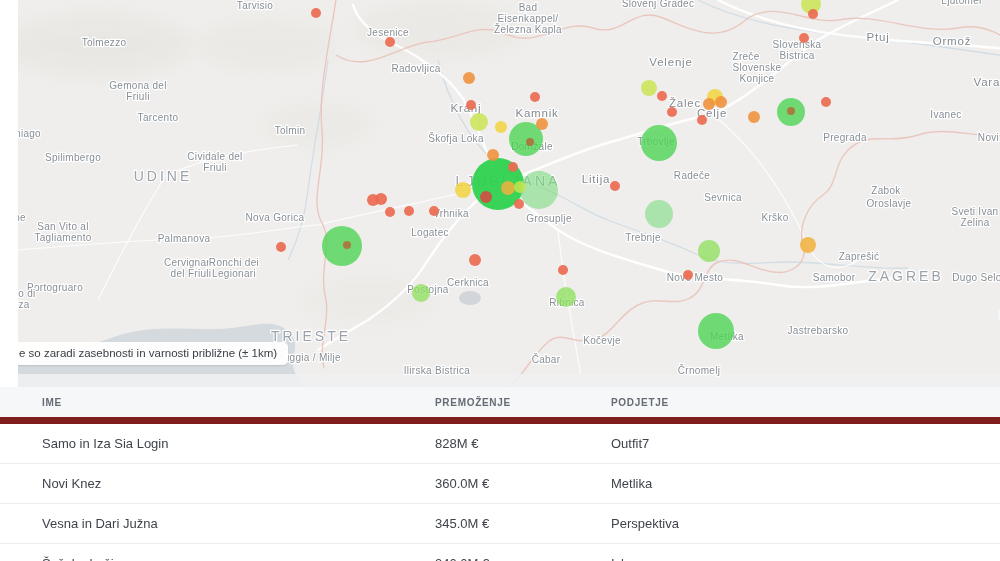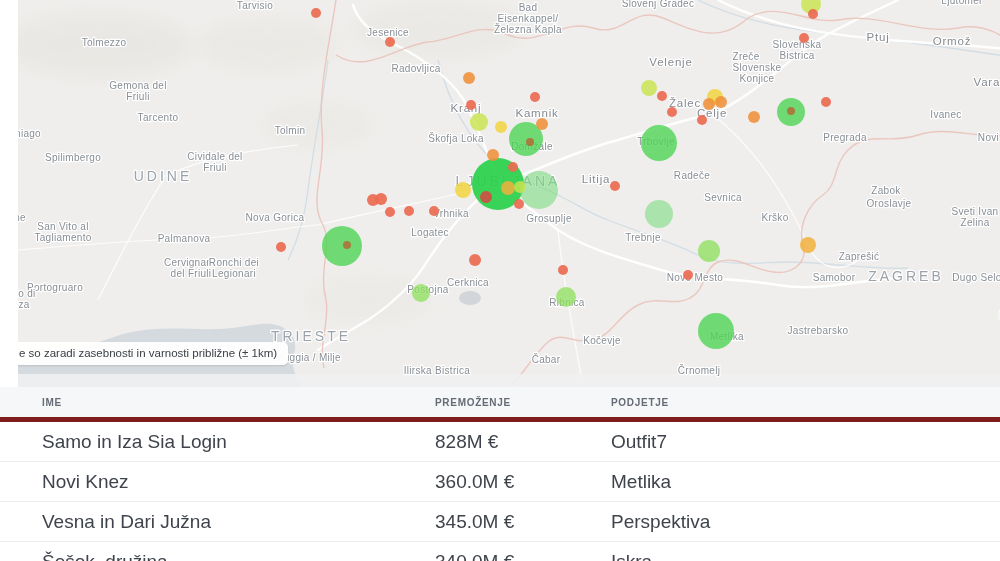--- a/index.html
+++ b/index.html
@@ -15,24 +15,24 @@
   .lbl-xl{font-size:14px;letter-spacing:3px;fill:#9ba2aa;font-weight:500;}
   text{text-anchor:middle;}
   
   .tooltip{position:absolute;left:-10px;bottom:22px;background:rgba(255,255,255,.95);
            color:#3b4046;font-size:11.5px;line-height:1;padding:6px 11px;border-radius:5px;
            box-shadow:0 1px 2px rgba(0,0,0,.12);white-space:nowrap;}
   
   .tablewrap{position:absolute;top:387px;left:0;width:1000px;background:#fff;}
   .thead,.tr{display:grid;grid-template-columns:393px 176px 1fr;align-items:center;
              padding-left:42px;}
-  .thead{height:30px;background:#f6f7f9;border-bottom:5px solid #7f1d1d;}
+  .thead{height:30px;background:#f6f7f9;border-bottom:7px solid #7f1d1d;}
   .th{font-size:10px;font-weight:700;letter-spacing:.07em;color:#646b74;text-transform:uppercase;}
   .tr{height:39px;border-bottom:1px solid #ececef;background:#fff;}
-  .td{font-size:19px;color:#3f444c;}
+  .td{font-size:13px;color:#3f444c;}
 </style>
 </head>
 <body>
 
 <div class="stage">
 
   <div class="map">
     <svg width="1000" height="387" viewBox="0 0 1000 387">
       <defs>
         <filter id="soft" x="-50%" y="-50%" width="200%" height="200%">

